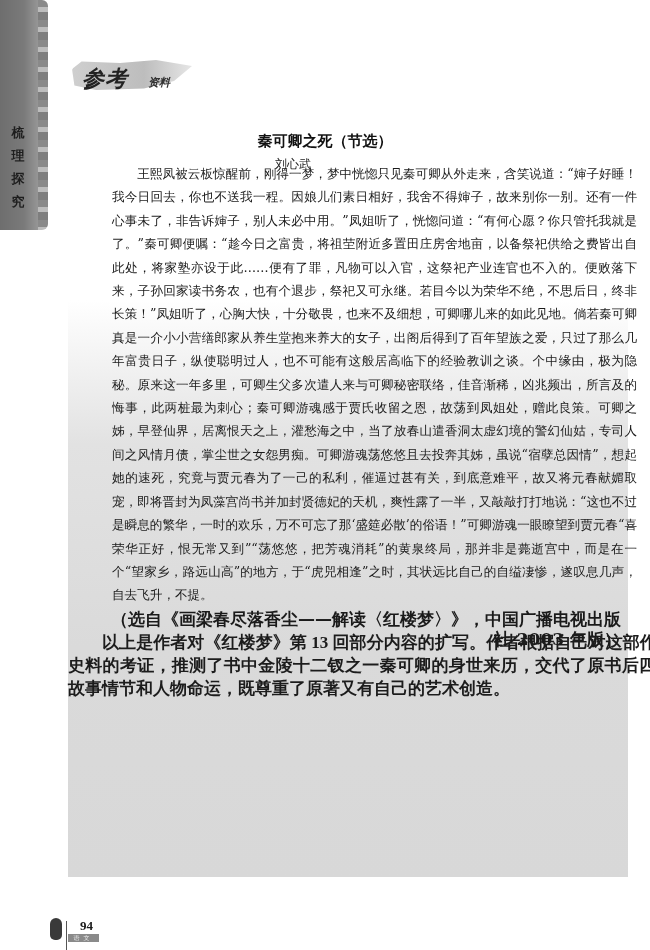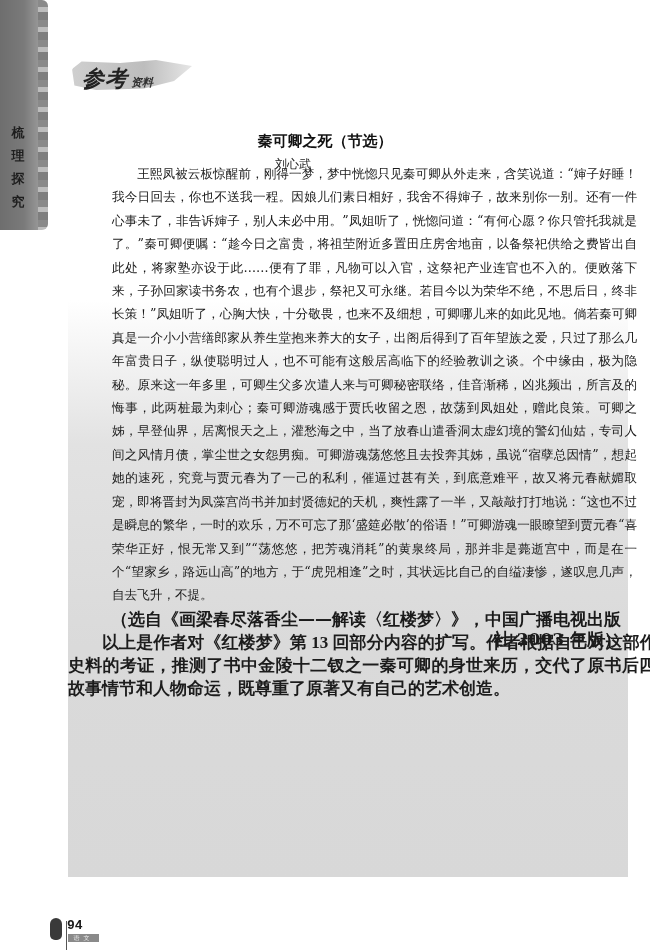--- a/index.html
+++ b/index.html
@@ -28,21 +28,21 @@
     position: absolute; left: 72px; top: 60px; width: 120px; height: 30px;
     background: linear-gradient(90deg, #cfcfcf, #bdbdbd 60%, #e6e6e6);
     border-radius: 12px 4px 16px 8px;
     clip-path: polygon(0 30%, 8% 5%, 40% 10%, 70% 0%, 100% 20%, 85% 70%, 60% 95%, 20% 100%, 2% 85%);
   }
   .banner-text {
     position: absolute; left: 82px; top: 64px;
     font-family: "DejaVu Serif", serif; font-weight: bold; font-style: italic;
   }
   .banner-text .big { font-size: 22px; color: #222; letter-spacing: 1px; }
-  .banner-text .small { font-size: 11px; color: #333; margin-left: 3px; }
+  .banner-text .small { font-size: 11px; color: #333; margin-left: 20px; }
   .paper-bg {
     position: absolute; left: 68px; top: 300px; width: 560px; height: 577px;
     background: linear-gradient(180deg, rgba(230,230,230,0) 0%, #e2e2e2 25%, #dadada 60%, #d8d8d8 100%);
   }
   .title {
     position: absolute; left: 0; width: 650px; top: 132px; text-align: center;
     font-family: "DejaVu Sans", sans-serif; font-weight: bold; font-size: 15px; color: #111;
   }
   .author {
     position: absolute; left: 0; width: 586px; top: 156px; text-align: center;
@@ -64,22 +64,22 @@
   }
   .commentary p { margin: 0; text-indent: 2em; }
   .footer-icon {
     position: absolute; left: 50px; top: 918px; width: 12px; height: 22px;
     background: #3a3a3a; border-radius: 6px 6px 5px 5px;
   }
   .footer-rule {
     position: absolute; left: 66px; top: 921px; width: 1px; height: 29px; background: #555;
   }
   .page-num {
-    position: absolute; left: 67px; top: 918px;
-    font-family: Liberation Mono, monospace; font-size: 13px; font-weight: bold; color: #1a1a1a;
+    position: absolute; left: 80px; top: 918px;
+    font-family: Liberation Serif, serif; font-size: 13px; font-weight: bold; color: #1a1a1a;
   }
   .subject-tag {
     position: absolute; left: 68px; top: 934px; width: 31px; height: 8px;
     background: #8a8a8a; color: #eee; font-size: 6px; line-height: 8px;
     font-family: "DejaVu Sans", sans-serif; text-align: center; letter-spacing: 4px;
   }
 </style>
 </head>
 <body>
 

